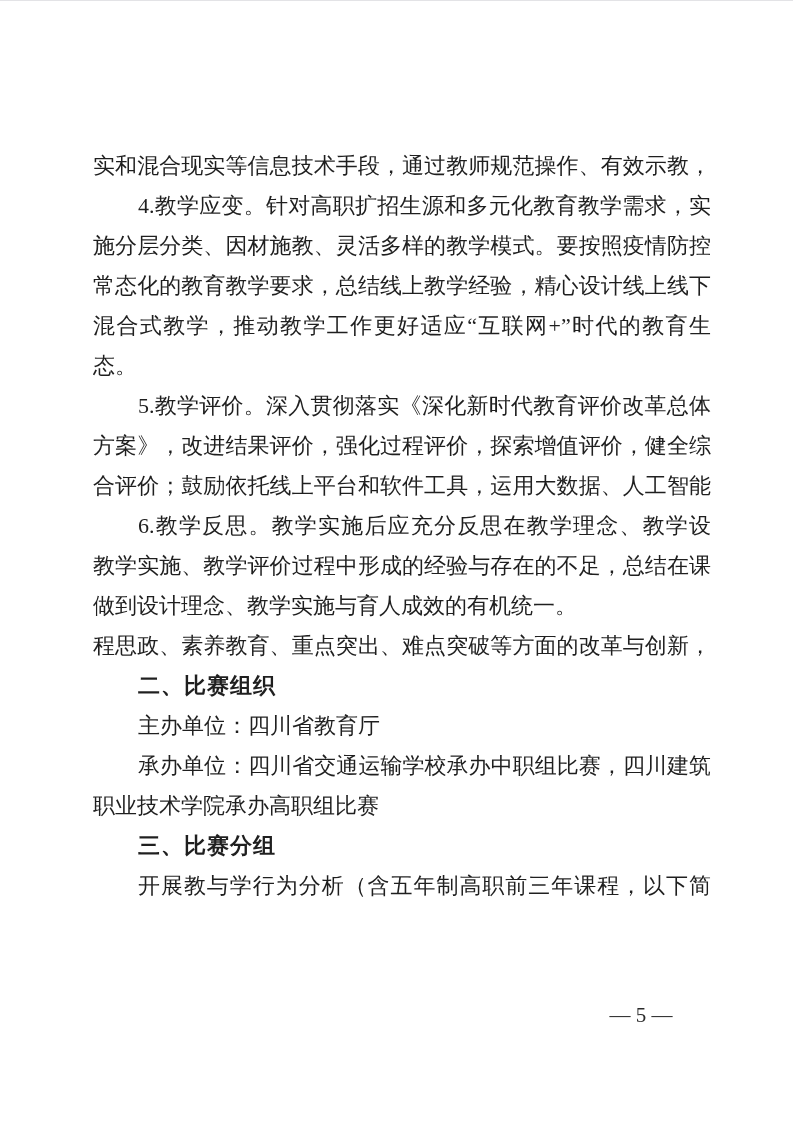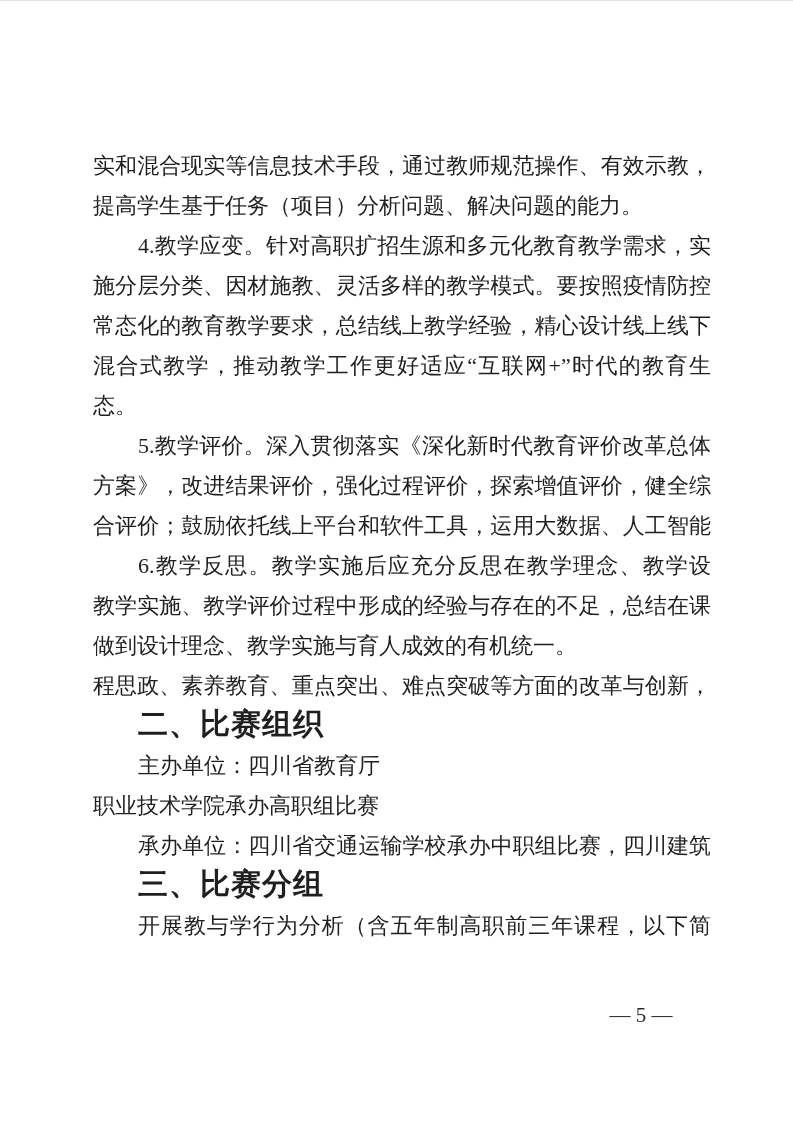--- a/index.html
+++ b/index.html
@@ -34,57 +34,56 @@
     overflow: hidden;
   }
   .line.no-stretch {
     text-align: left;
     text-align-last: left;
   }
   .line.indent {
     text-indent: 45px;
   }
   .line.heading {
-    font-family: Liberation Mono, monospace;
+    font-family: Liberation Sans, sans-serif;
     font-weight: 700;
-    font-size: 30px;
+    font-size: 22px;
     letter-spacing: 1px;
   }
   .page-number {
     position: absolute;
     top: 998px;
     left: 595px;
     width: 92px;
     height: 32px;
     line-height: 32px;
     text-align: center;
     font-size: 21px;
     color: #2a2a2a;
   }
 </style>
 </head>
 <body>
 
 <div class="page">
   <div class="content">
       <div class="line">实和混合现实等信息技术手段，通过教师规范操作、有效示教，</div>
-      <div class="line no-stretch">提高学生基于任务（项目）分析问题、解决问题的能力。</div>
       <div class="line indent">4.教学应变。针对高职扩招生源和多元化教育教学需求，实</div>
       <div class="line">施分层分类、因材施教、灵活多样的教学模式。要按照疫情防控</div>
       <div class="line">常态化的教育教学要求，总结线上教学经验，精心设计线上线下</div>
       <div class="line">混合式教学，推动教学工作更好适应“互联网+”时代的教育生</div>
       <div class="line no-stretch">态。</div>
       <div class="line indent">5.教学评价。深入贯彻落实《深化新时代教育评价改革总体</div>
       <div class="line">方案》，改进结果评价，强化过程评价，探索增值评价，健全综</div>
       <div class="line">合评价；鼓励依托线上平台和软件工具，运用大数据、人工智能</div>
       <div class="line indent">6.教学反思。教学实施后应充分反思在教学理念、教学设计、</div>
       <div class="line">教学实施、教学评价过程中形成的经验与存在的不足，总结在课</div>
       <div class="line no-stretch">做到设计理念、教学实施与育人成效的有机统一。</div>
       <div class="line">程思政、素养教育、重点突出、难点突破等方面的改革与创新，</div>
       <div class="line indent heading no-stretch">二、比赛组织</div>
       <div class="line indent no-stretch">主办单位：四川省教育厅</div>
+      <div class="line indent">承办单位：四川省交通运输学校承办中职组比赛，四川建筑</div>
       <div class="line no-stretch">职业技术学院承办高职组比赛</div>
-      <div class="line indent">承办单位：四川省交通运输学校承办中职组比赛，四川建筑</div>
       <div class="line indent heading no-stretch">三、比赛分组</div>
       <div class="line indent">开展教与学行为分析（含五年制高职前三年课程，以下简</div>
     </div>
   <div class="page-number">— 5 —</div>
 </div>
 
 </body></html>

